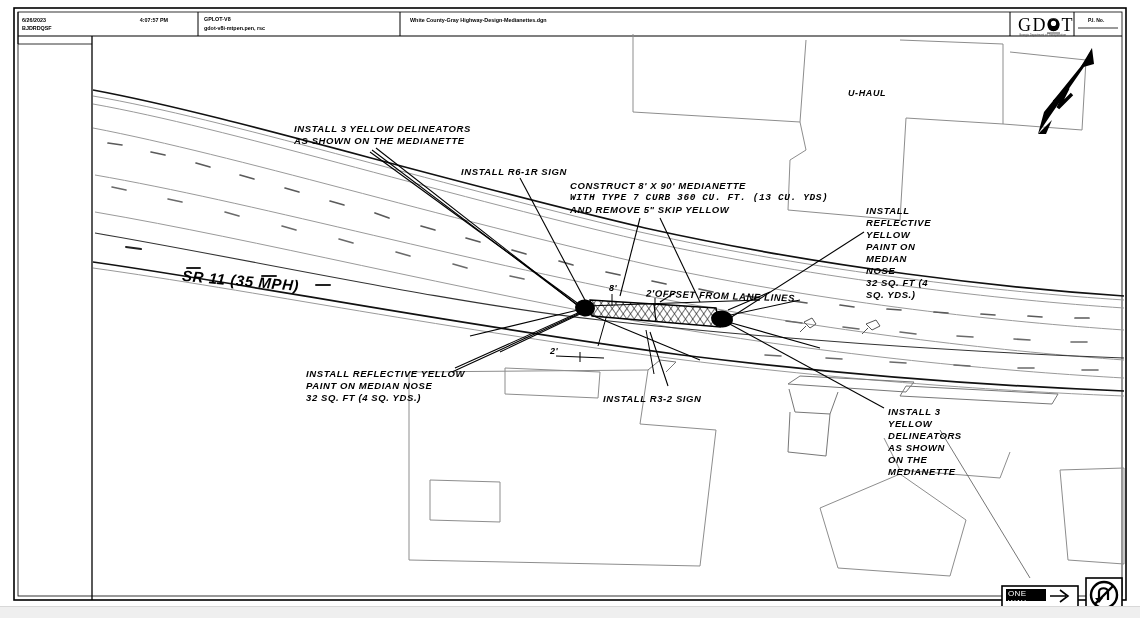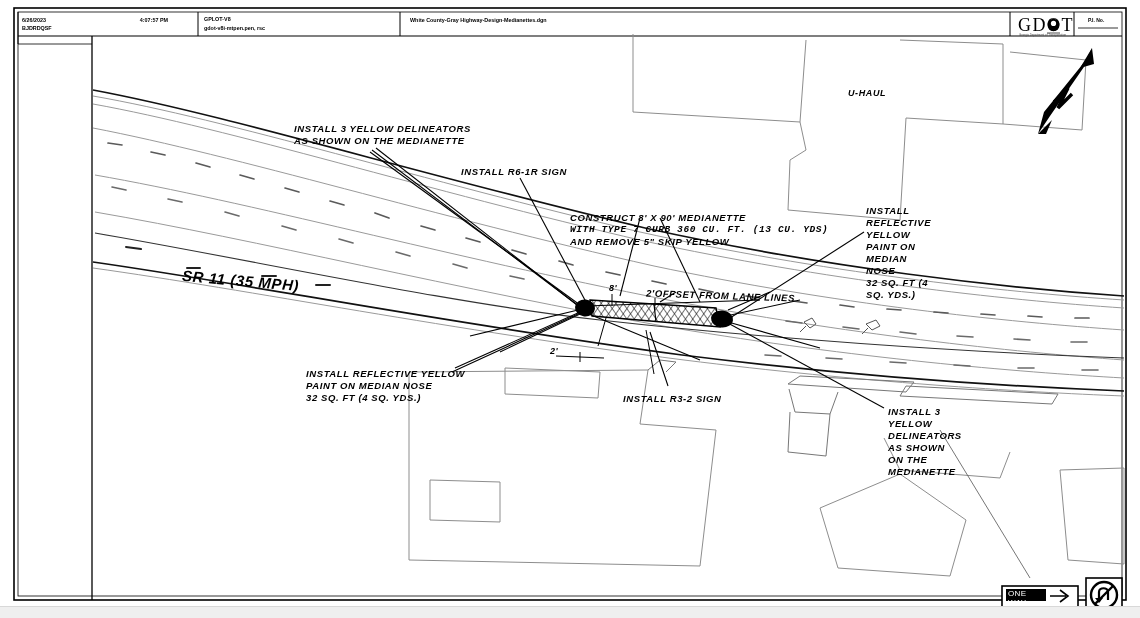--- a/index.html
+++ b/index.html
@@ -271,39 +271,39 @@
       <div style="position:absolute;left:294px;top:123px;">
         <div class="ann" style="font-size:9.5px;line-height:12px;">INSTALL 3 YELLOW DELINEATORS</div>
         <div class="ann" style="font-size:9.5px;line-height:12px;">AS SHOWN ON THE MEDIANETTE</div>
       </div>
 
       <div style="position:absolute;left:443px;top:166px;margin-left:18px;">
         <div class="ann" style="font-size:9.5px;line-height:12px;">INSTALL R6-1R SIGN</div>
       </div>
 
       <div style="position:absolute;left:570px;top:180px;">
-        <div class="ann" style="font-size:9.5px;line-height:12px;margin-top:32px;">CONSTRUCT 8' X 90' MEDIANETTE</div>
+        <div class="ann" style="font-size:9.5px;line-height:12px;">CONSTRUCT 8' X 90' MEDIANETTE</div>
         <div class="ann" style="font-size:9.5px;line-height:12px;font-family:Liberation Mono, monospace;">WITH TYPE 7 CURB 360 CU. FT. (13 CU. YDS)</div>
         <div class="ann" style="font-size:9.5px;line-height:12px;">AND REMOVE 5" SKIP YELLOW</div>
       </div>
 
       <div style="position:absolute;left:866px;top:205px;">
         <div class="ann" style="font-size:9.5px;line-height:12px;">INSTALL REFLECTIVE YELLOW</div>
         <div class="ann" style="font-size:9.5px;line-height:12px;">PAINT ON MEDIAN NOSE</div>
         <div class="ann" style="font-size:9.5px;line-height:12px;">32 SQ. FT (4 SQ. YDS.)</div>
       </div>
 
       <div style="position:absolute;left:306px;top:368px;">
         <div class="ann" style="font-size:9.5px;line-height:12px;">INSTALL REFLECTIVE YELLOW</div>
         <div class="ann" style="font-size:9.5px;line-height:12px;">PAINT ON MEDIAN NOSE</div>
         <div class="ann" style="font-size:9.5px;line-height:12px;">32 SQ. FT (4 SQ. YDS.)</div>
       </div>
 
       <div style="position:absolute;left:603px;top:393px;">
-        <div class="ann" style="font-size:9.5px;line-height:12px;margin-left:20px;">INSTALL R3-2 SIGN</div>
+        <div class="ann" style="font-size:9.5px;line-height:12px;">INSTALL R3-2 SIGN</div>
       </div>
 
       <div style="position:absolute;left:888px;top:406px;">
         <div class="ann" style="font-size:9.5px;line-height:12px;">INSTALL 3 YELLOW DELINEATORS</div>
         <div class="ann" style="font-size:9.5px;line-height:12px;">AS SHOWN ON THE MEDIANETTE</div>
       </div>
 
       <div class="ann" style="position:absolute;left:1008px;top:589px;font-size:8px;font-style:normal;color:#fff;font-weight:normal;letter-spacing:0.4px;">ONE WAY</div>
 
       <div class="ann" style="position:absolute;left:1055px;top:90px;font-size:0px;">N</div>

